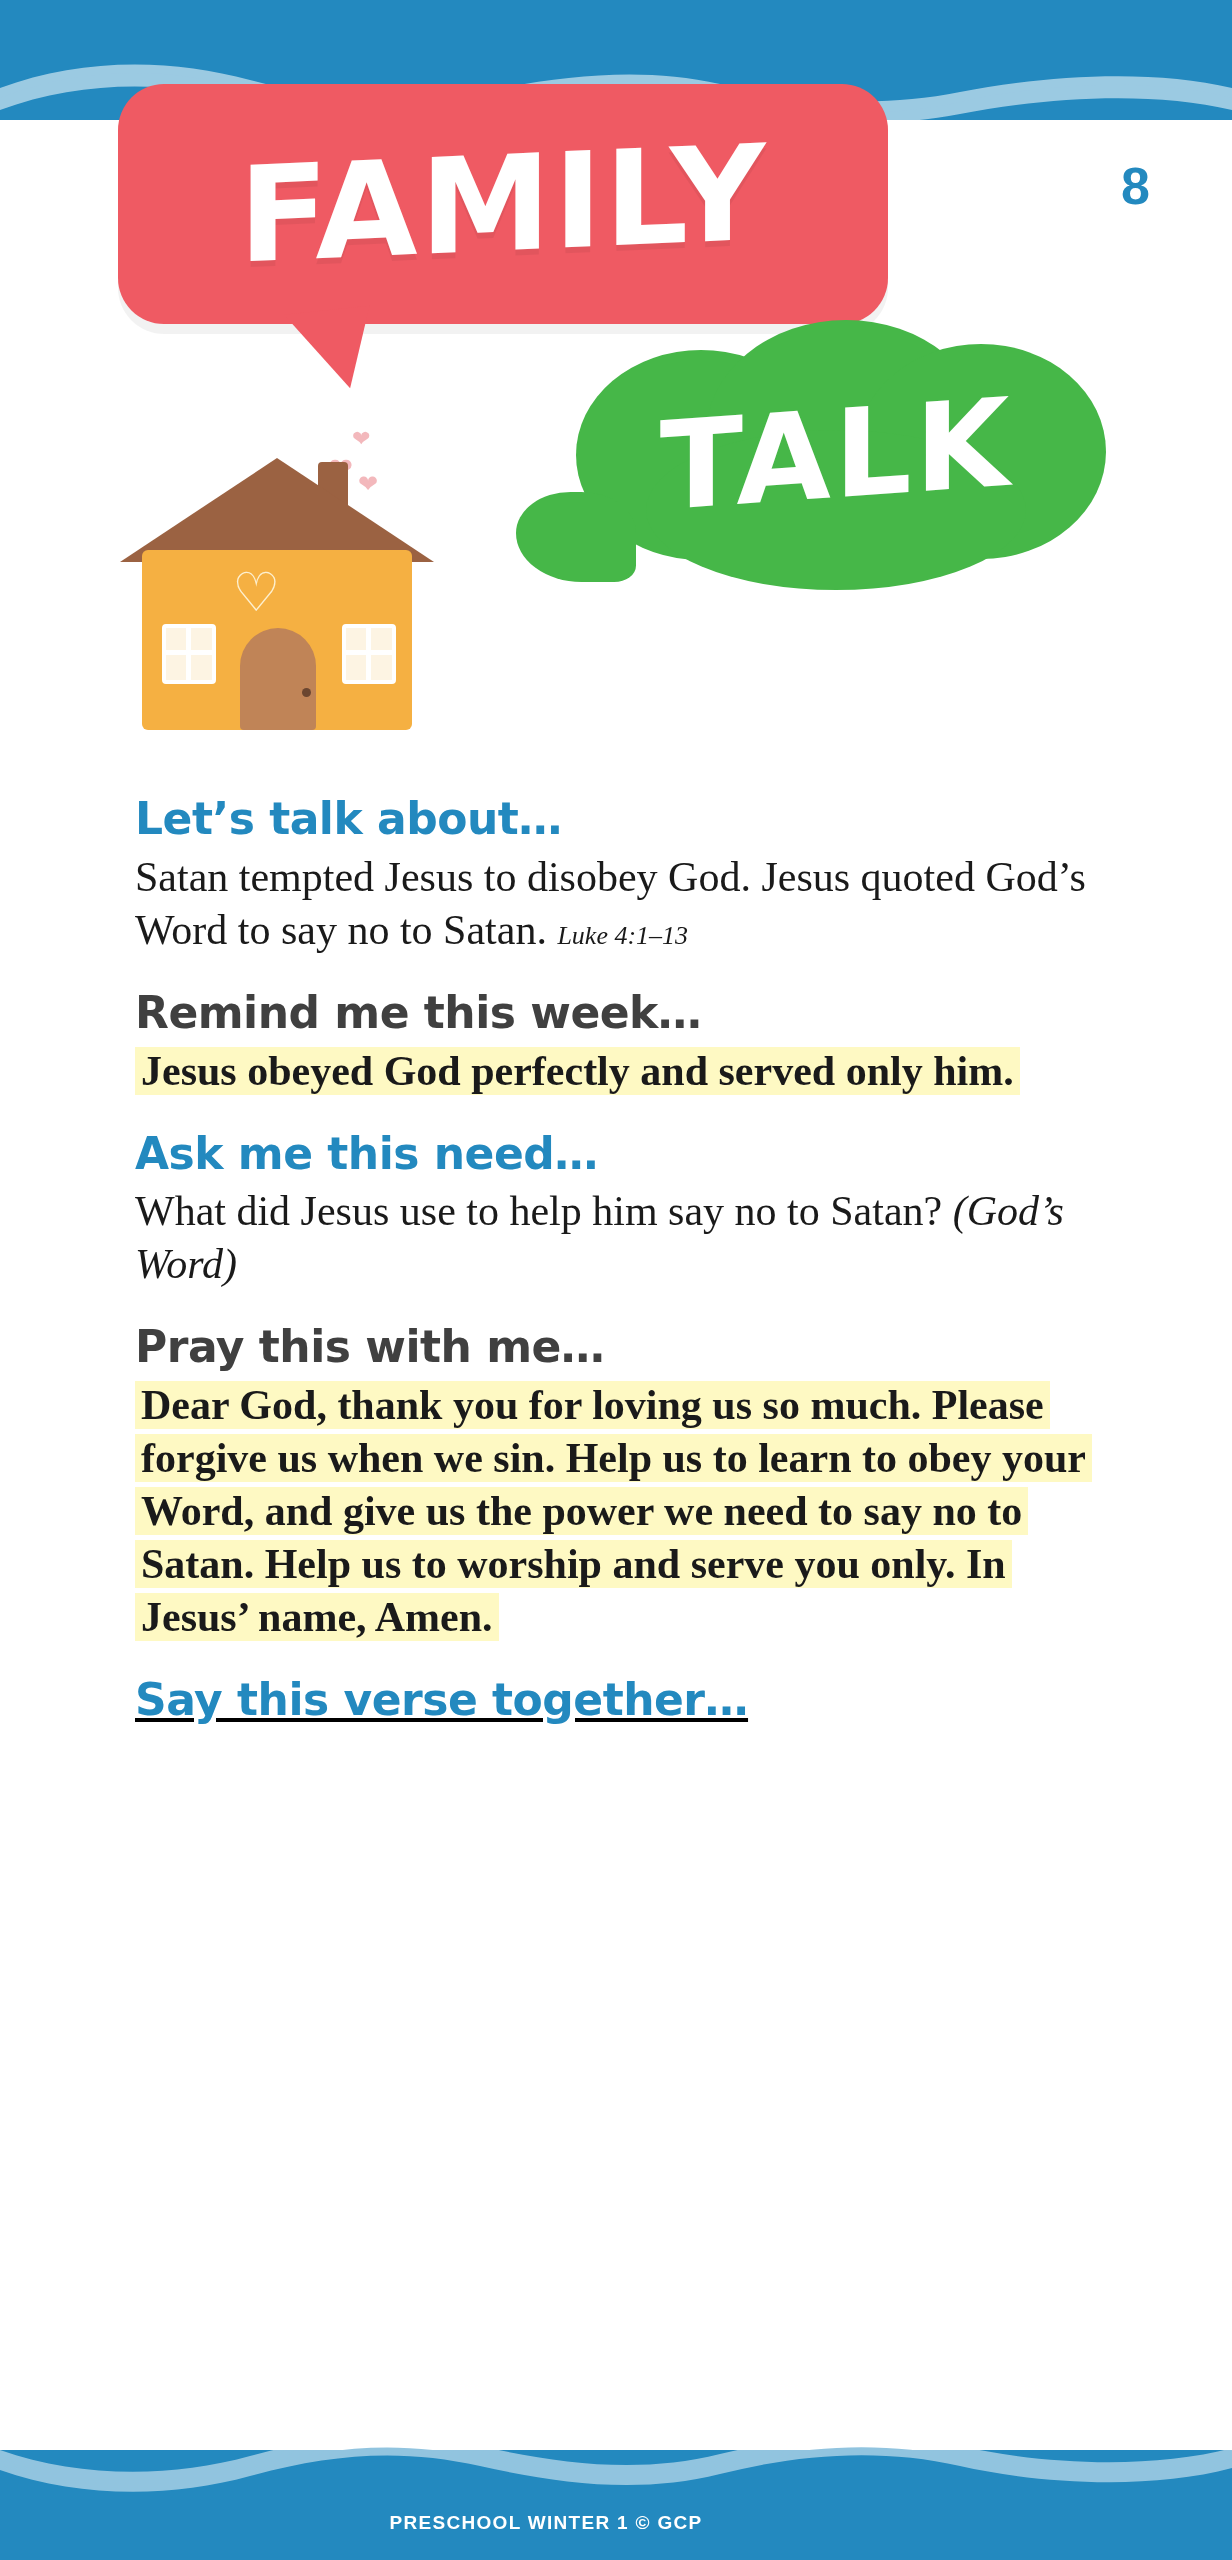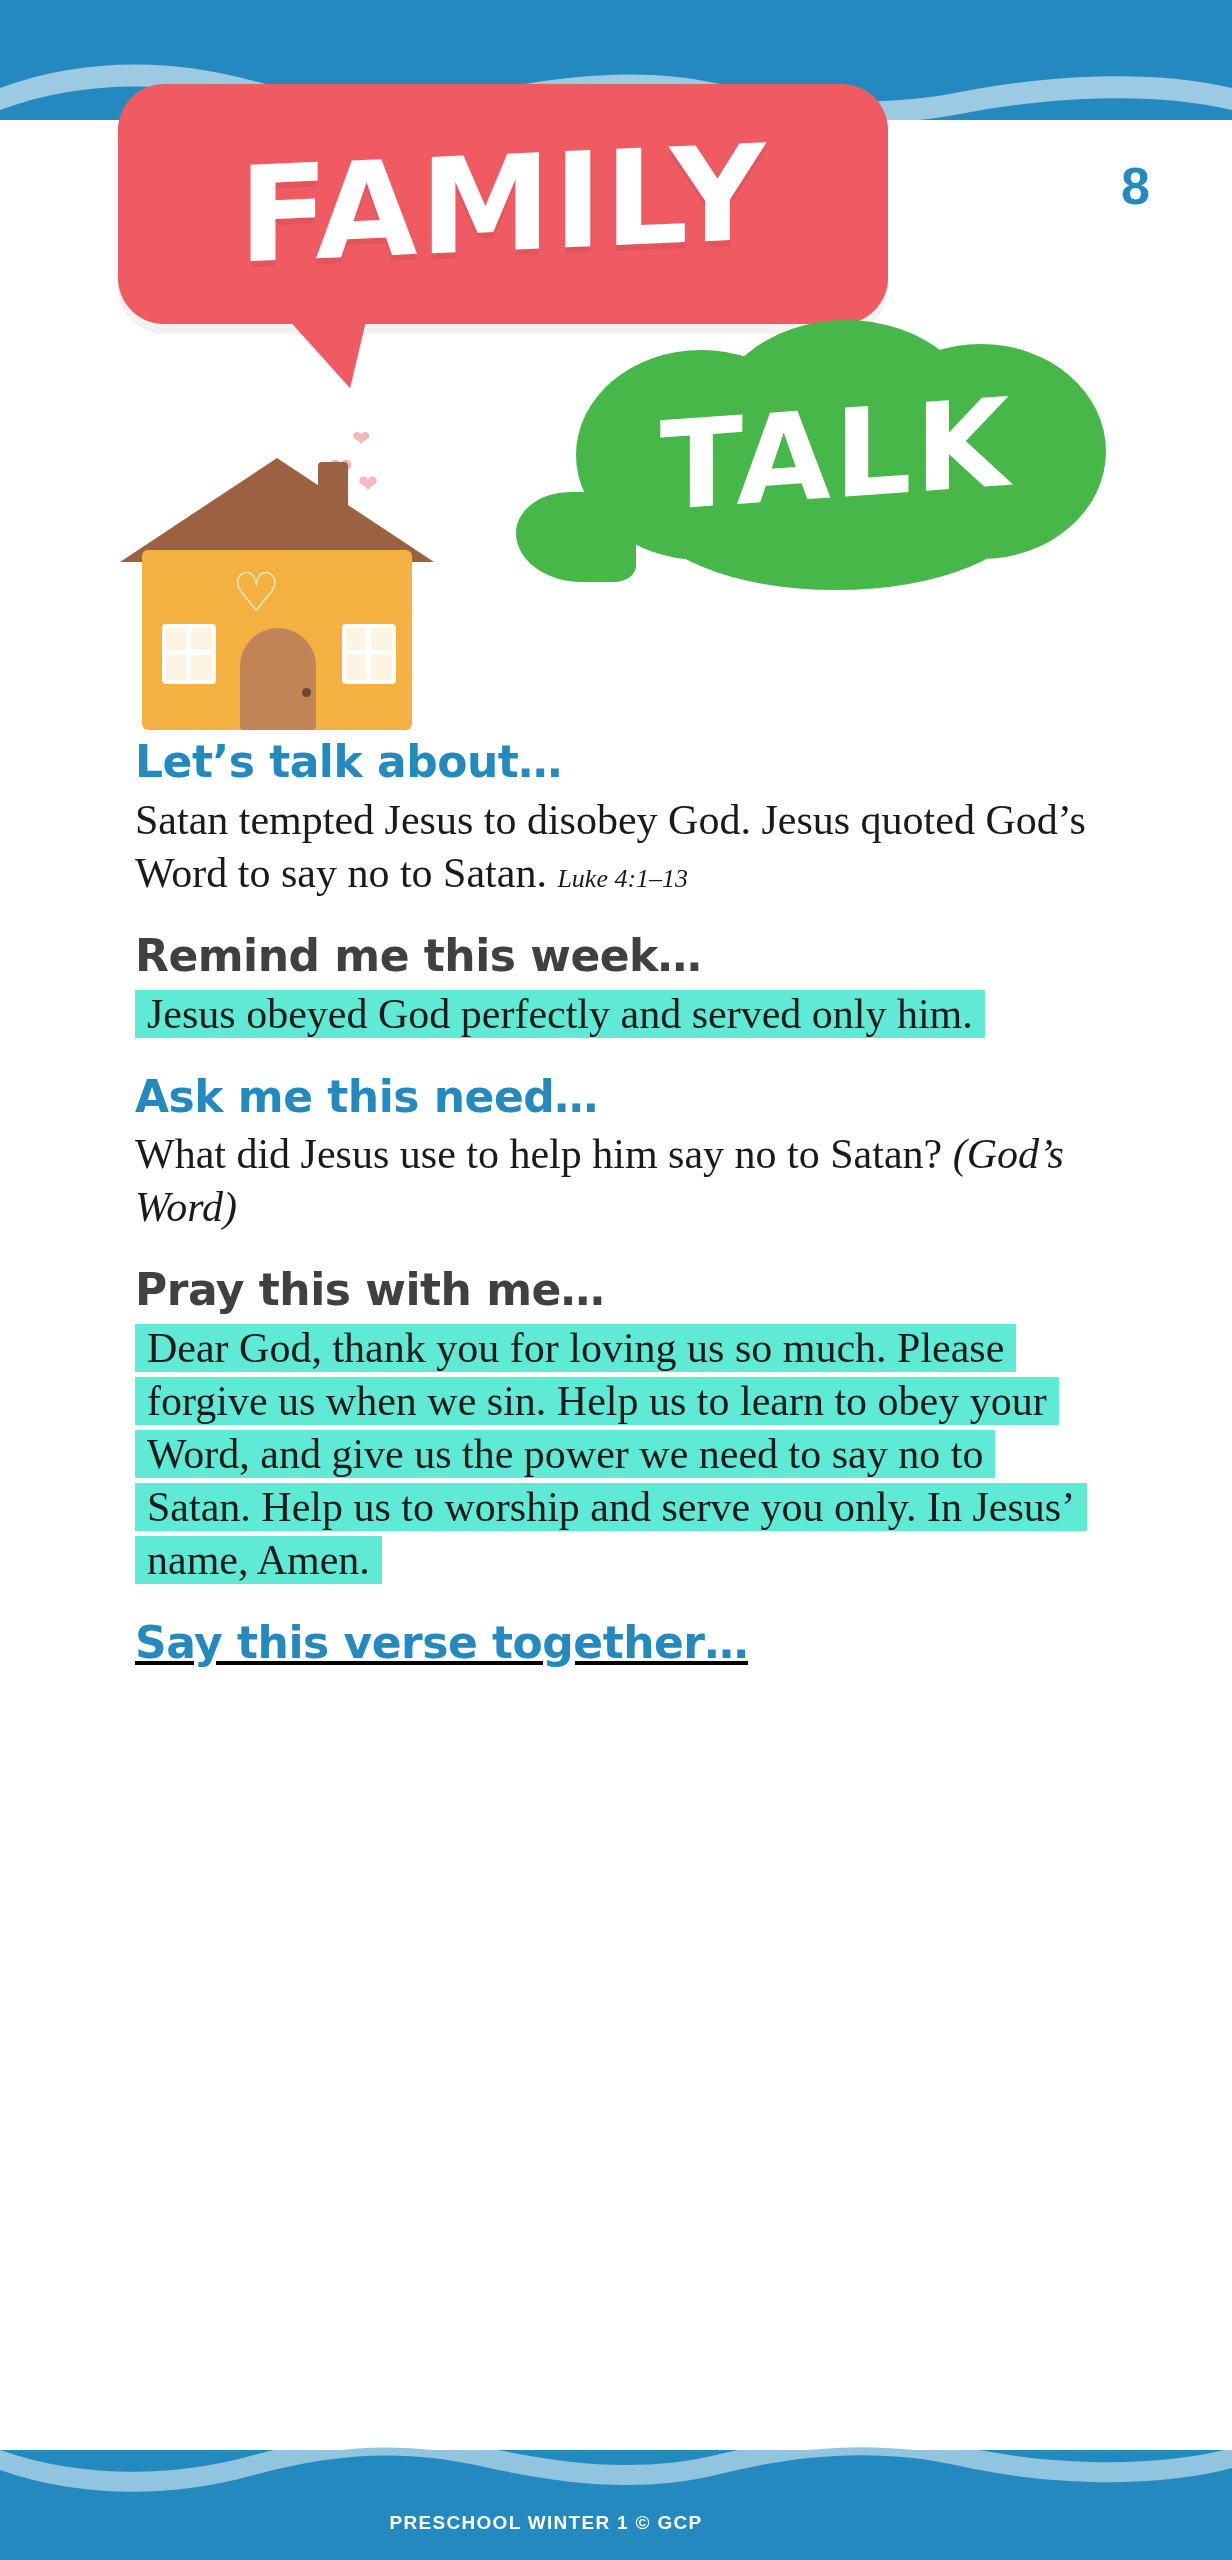--- a/index.html
+++ b/index.html
@@ -247,21 +247,21 @@
     line-height: 1;
   }
   .smoke-heart.h1 { left: 232px; top: 8px; font-size: 22px; }
   .smoke-heart.h2 { left: 208px; top: 34px; font-size: 30px; }
   .smoke-heart.h3 { left: 238px; top: 52px; font-size: 24px; }
 
   
   .content {
     position: absolute;
     left: 135px;
-    top: 736px;
+    top: 793px;
     width: 962px;
   }
   .section { margin-bottom: 30px; }
   .section:last-child { margin-bottom: 0; text-decoration: underline; }
 
   h2.heading {
     margin: 0 0 6px 0;
     font-family: "DejaVu Sans", sans-serif;
     font-weight: bold;
     font-size: 44px;
@@ -277,24 +277,25 @@
     font-size: 42px;
     line-height: 1.26;
     color: #1a1a1a;
   }
   p.body-text .italic { font-style: italic; }
   p.body-text .ref {
     font-style: italic;
     font-size: 26px;
   }
   .hl span.line {
-    background: #5eead4;
+    background: #fef9c3;
     box-decoration-break: clone;
     -webkit-box-decoration-break: clone;
-    padding: 1px 12px;
+    padding: 1px 6px;
+    font-weight: bold;
   }
 </style>
 </head>
 <body>
 
 <div class="page">
 
   <div class="top-band"></div>
   <div class="top-wave">
     <svg width="1232" height="80" viewBox="0 0 1232 80" preserveAspectRatio="none">

